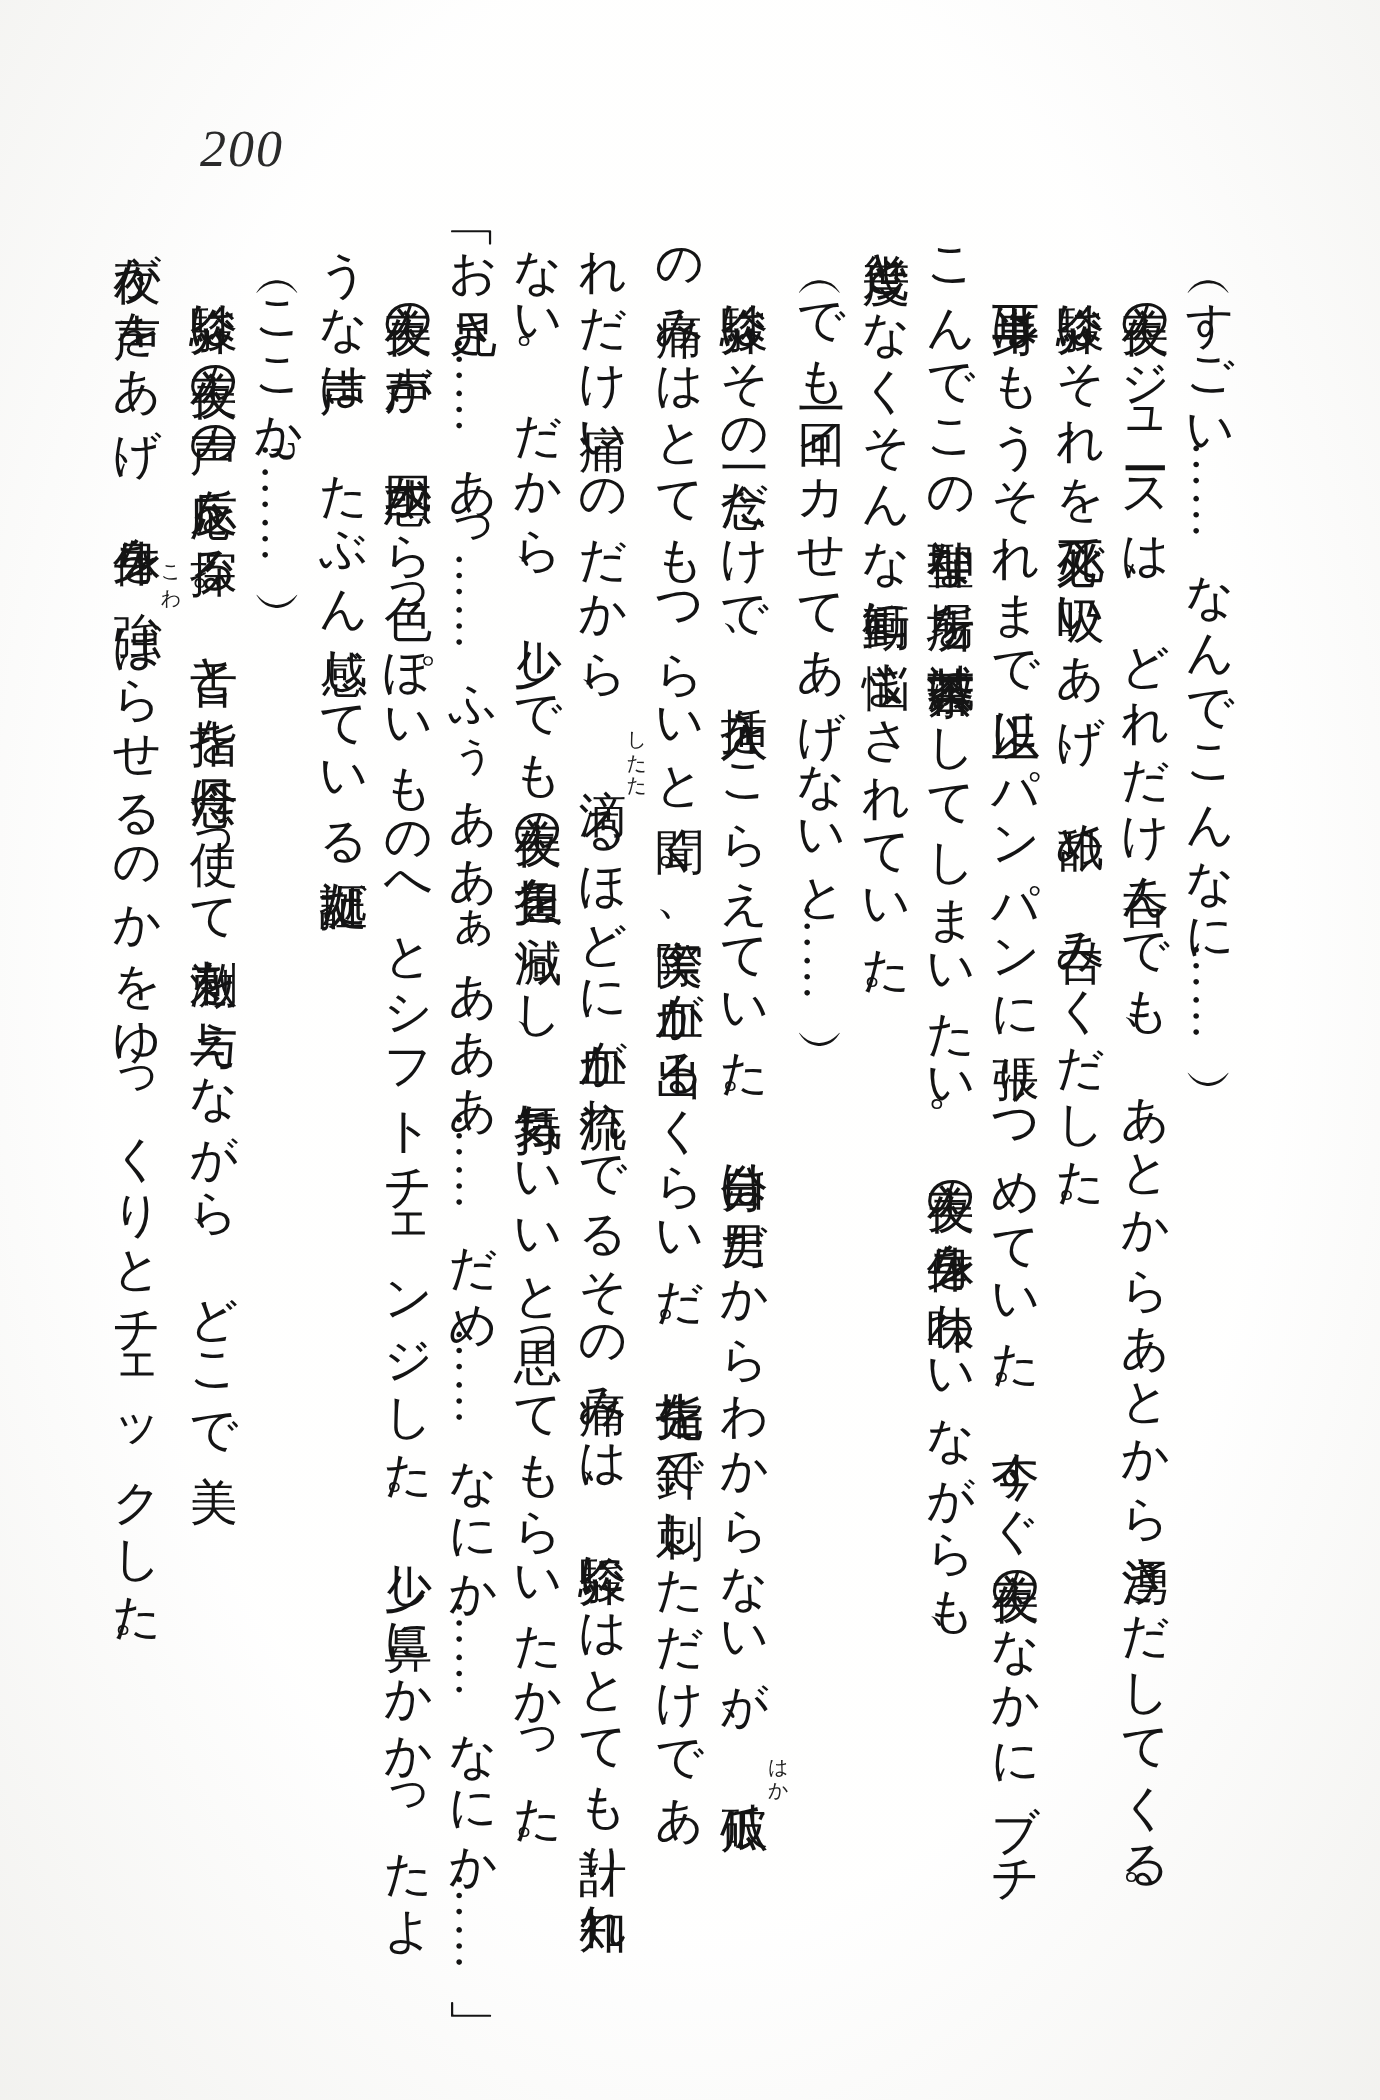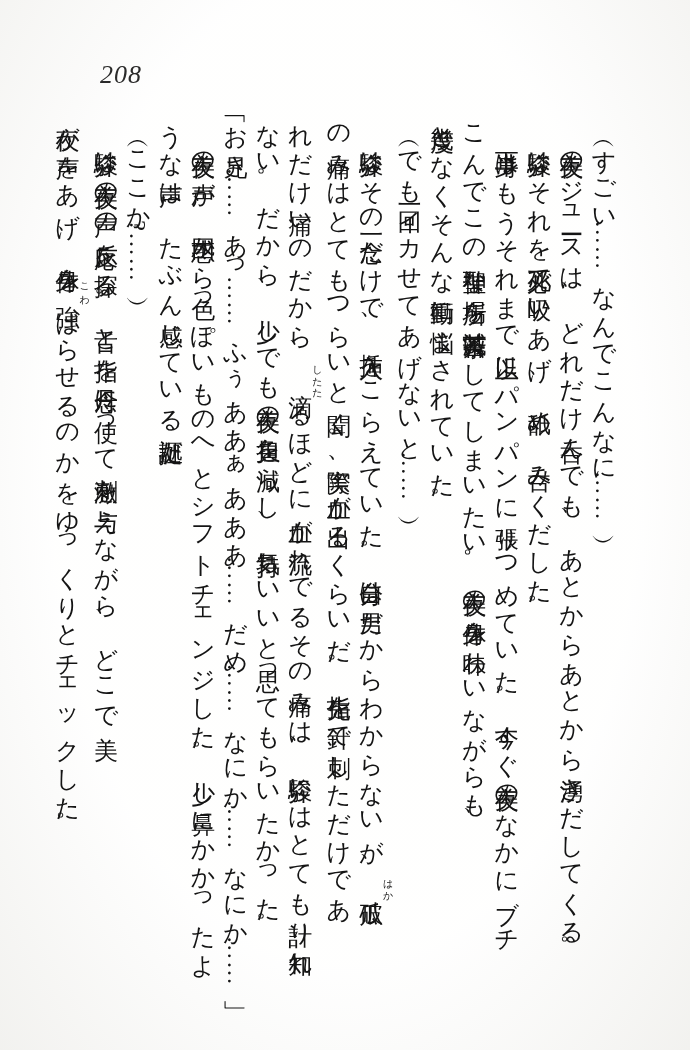--- a/index.html
+++ b/index.html
@@ -54,21 +54,21 @@
   rt {
     font-size: 10px;
     letter-spacing: 0;
     color: #222;
   }
 </style>
 </head>
 <body>
 
 <div class="page">
-  <div class="page-number">208</div>
+  <div class="page-number">200</div>
 
   <div class="text-block">
       <p class="line">　（すごい……なんでこんなに……）</p>
       <p class="line">　美夜のジュースは、どれだけ呑んでも、あとからあとから湧きだしてくる。</p>
       <p class="line">　駿介はそれを必死で吸いあげ、舐め、呑みくだした。</p>
       <p class="line">　下半身はもうそれまで以上にパンパンに張りつめていた。今すぐ美夜のなかにブチ</p>
       <p class="line">こんでこの神聖な場所を滅茶苦茶にしてしまいたい。美夜の身体を味わいながらも、</p>
       <p class="line">幾度となくそんな衝動に悩まされていた。</p>
       <p class="line">　（でも一回イカせてあげないと……）</p>
       <p class="line">　駿介はその一念だけで、挿入をこらえていた。自分は男だからわからないが、<ruby>破瓜<rt>はか</rt></ruby></p>

